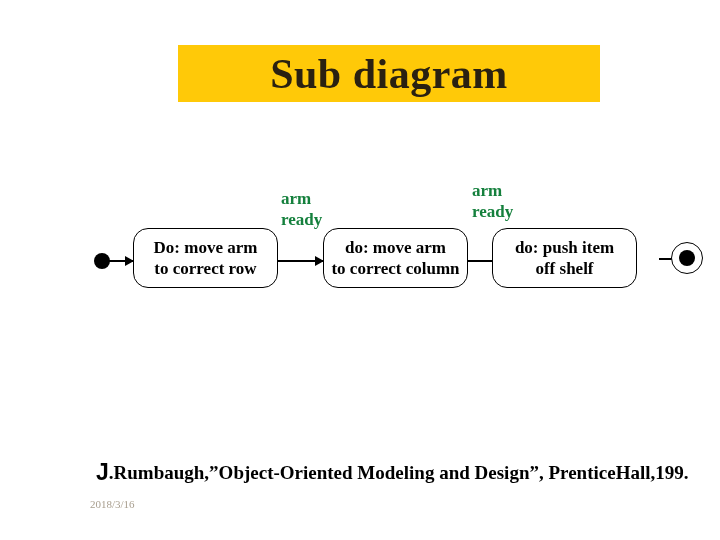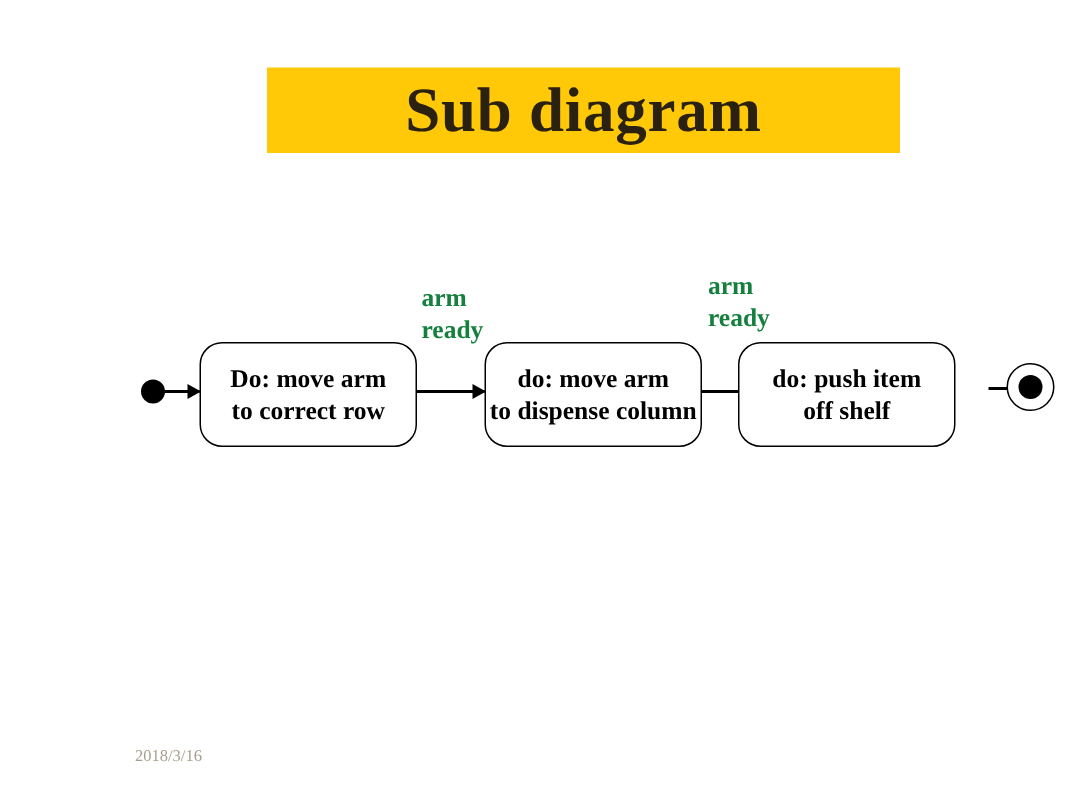--- a/index.html
+++ b/index.html
@@ -14,21 +14,21 @@
   }
   .title-text {
     font-size:42px; font-weight:bold; color:#2a2111; letter-spacing:0.5px;
     white-space:nowrap;
   }
   .subtitle {
     position:absolute; left:118px; top:156px;
     font-size:21px; font-weight:bold; color:#000000; white-space:nowrap;
   }
   .state-box {
-    position:absolute; top:228px; width:145px; height:70px;
+    position:absolute; top:228px; width:145px; height:60px;
     border:1.5px solid #000; border-radius:15px; background:#fff;
     display:flex; flex-direction:column; align-items:center; justify-content:center;
     font-size:17px; font-weight:bold; color:#000; line-height:21px; text-align:center;
     box-sizing:border-box; white-space:nowrap;
   }
   .box-1 { left:133px; }
   .box-2 { left:323px; }
   .box-3 { left:492px; }
   .trans-label {
     position:absolute; font-size:17px; font-weight:bold; color:#15803d;
@@ -99,21 +99,21 @@
       <div>arm</div>
       <div>ready</div>
     </div>
 
     <div class="arrow a2">
       <span class="arrow-head"></span>
     </div>
 
     <div class="state-box box-2">
       <span>do: move arm</span>
-      <span>to dispense column</span>
+      <span>to correct column</span>
     </div>
 
     <div class="trans-label label-2">
       <div>arm</div>
       <div>ready</div>
     </div>
 
     <div class="arrow a3">
       <span class="arrow-head"></span>
     </div>
@@ -124,16 +124,19 @@
     </div>
 
     <div class="arrow a4"></div>
 
     <div class="final-ring">
       <div class="final-inner"></div>
     </div>
 
   </div>
 
+  <div class="citation">
+    <span class="citation-j">J</span><span class="citation-rest">.Rumbaugh,”Object-Oriented Modeling and Design”, PrenticeHall,199.</span>
+  </div>
 
   <div class="date-stamp">2018/3/16</div>
 
 </div>
 
 </body></html>

